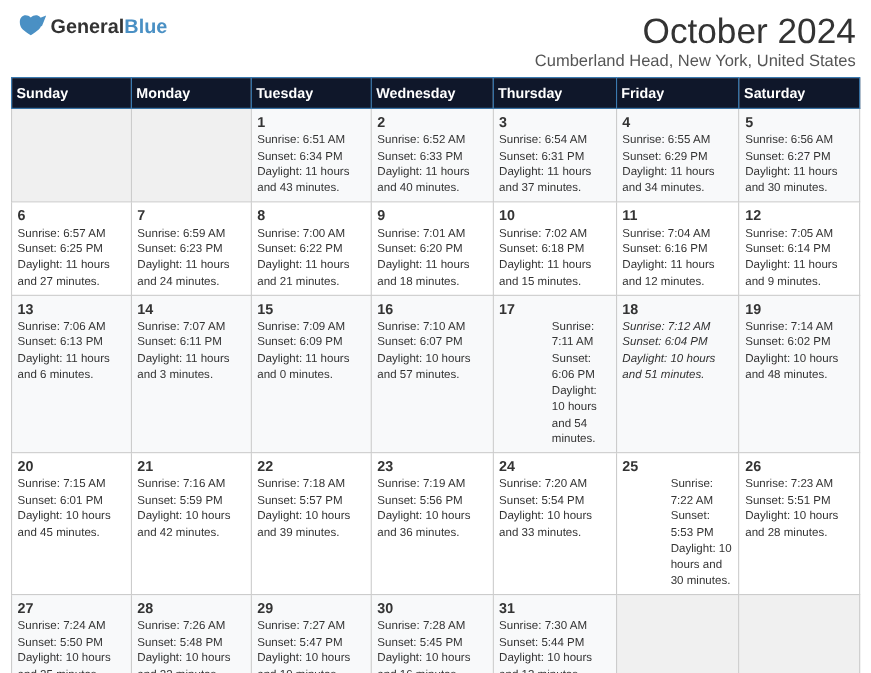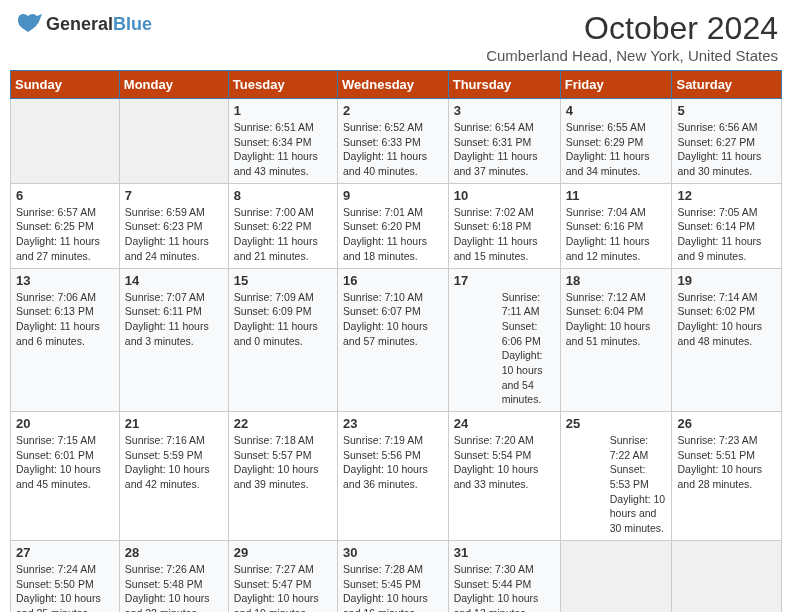--- a/index.html
+++ b/index.html
@@ -37,21 +37,21 @@
     .location {
       font-size: 15px;
       color: #555;
     }
     .calendar {
       width: 100%;
       border-collapse: collapse;
       border: 1px solid #ccc;
     }
     .calendar thead tr {
-      background-color: #c2410c;
+      background-color: #0f172a;
       color: #fff;
     }
     .calendar thead th {
       padding: 6px 4px;
       font-size: 13px;
       font-weight: bold;
       text-align: left;
       border: 1px solid #3a7ab0;
     }
     .calendar tbody tr {
@@ -225,21 +225,21 @@
 Daylight: 10 hours and 57 minutes.</div>
         </td>
         <td>
           <span class="day-number">17</span>
           <div class="day-info" style="white-space: pre-line; margin-left: 48px;">Sunrise: 7:11 AM
 Sunset: 6:06 PM
 Daylight: 10 hours and 54 minutes.</div>
         </td>
         <td>
           <span class="day-number">18</span>
-          <div class="day-info" style="white-space: pre-line;">Sunrise: 7:12 AM
+          <div class="day-info" style="white-space: pre-line; font-style: italic;">Sunrise: 7:12 AM
 Sunset: 6:04 PM
 Daylight: 10 hours and 51 minutes.</div>
         </td>
         <td>
           <span class="day-number">19</span>
           <div class="day-info" style="white-space: pre-line;">Sunrise: 7:14 AM
 Sunset: 6:02 PM
 Daylight: 10 hours and 48 minutes.</div>
         </td>
       </tr>

